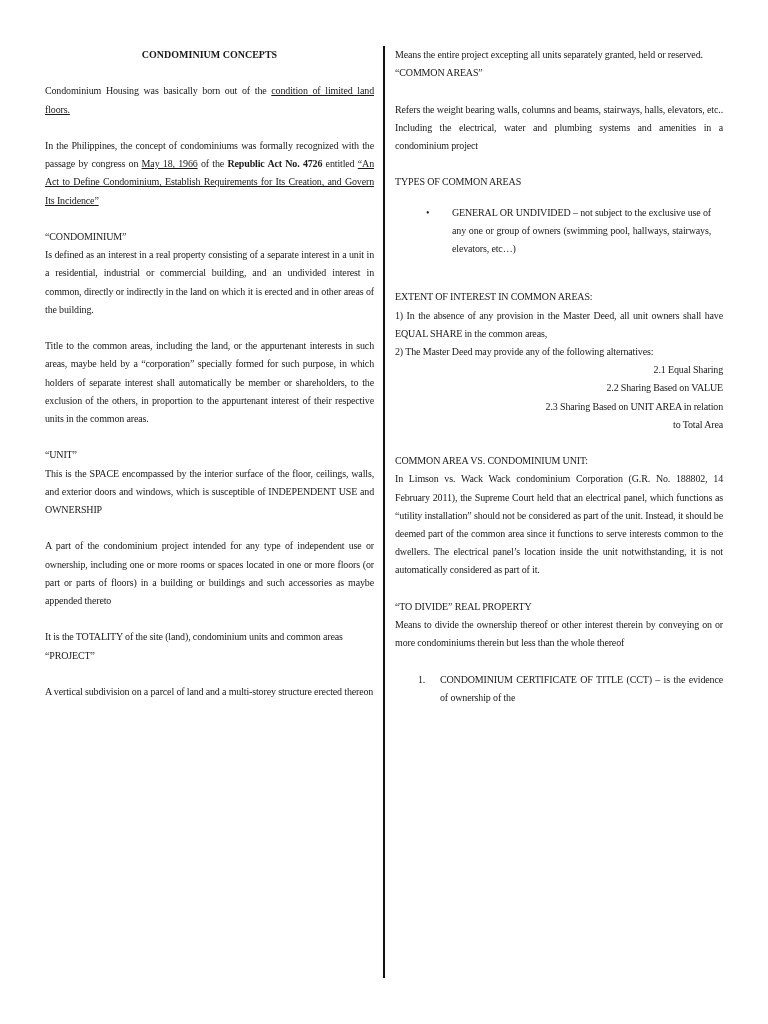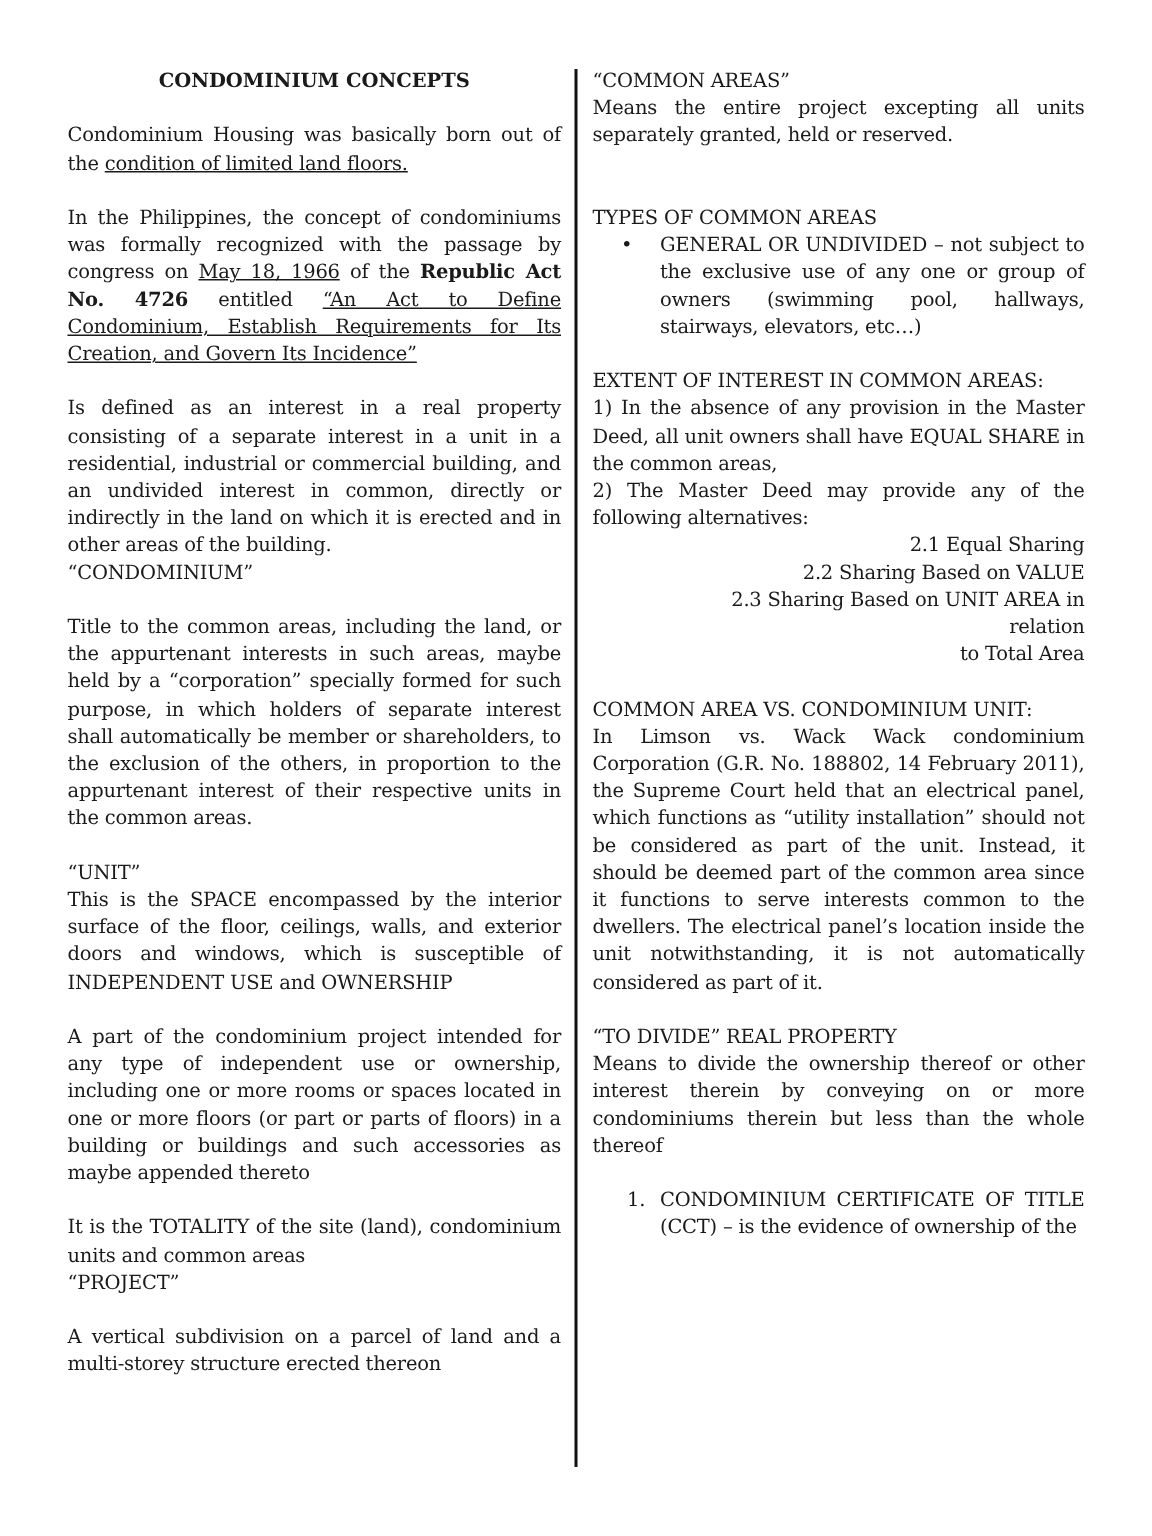--- a/index.html
+++ b/index.html
@@ -17,23 +17,24 @@
     }
     .page {
       position: absolute;
       left: 0; top: 0;
       width: 768px; height: 1024px;
       background: #ffffff;
     }
     .col {
       position: absolute;
       top: 46px;
-      font-size: 13px;
+      font-size: 10px;
       line-height: 18.2px;
       letter-spacing: -0.15px;
+      font-family: Liberation Serif, serif;
     }
     .col-left { left: 45px; width: 329px; }
     .col-right { left: 395px; width: 328px; }
     .divider {
       position: absolute;
       left: 383px;
       top: 46px;
       width: 2px;
       height: 932px;
       background: #111111;
@@ -45,21 +46,21 @@
     .gap { height: 18.2px; }
     .title {
       text-align: center;
       font-weight: bold;
       margin-bottom: 18.2px;
       letter-spacing: 0;
     }
     .u { text-decoration: underline; }
     .b { font-weight: bold; }
     ul.bullets {
-      margin: 0;
+      margin: 12px;
       padding: 0 0 0 45px;
       list-style: none;
     }
     ul.bullets li {
       position: relative;
       text-align: justify;
     }
     ul.bullets li::before {
       content: "\2022";
       position: absolute;
@@ -86,44 +87,45 @@
 
   <div class="col col-left">
     <p class="title">CONDOMINIUM CONCEPTS</p>
 
     <p><span>Condominium Housing was basically born out of the </span><span class="u">condition of limited land floors.</span></p>
     <div class="gap"></div>
 
     <p><span>In the Philippines, the concept of condominiums was formally recognized with the passage by congress on </span><span class="u">May 18, 1966</span><span> of the </span><span class="b">Republic Act No. 4726</span><span> entitled </span><span class="u">“An Act to Define Condominium, Establish Requirements for Its Creation, and Govern Its Incidence”</span></p>
     <div class="gap"></div>
 
+    <p>“CONDOMINIUM”</p>
     <p>Is defined as an interest in a real property consisting of a separate interest in a unit in a residential, industrial or commercial building, and an undivided interest in common, directly or indirectly in the land on which it is erected and in other areas of the building.</p>
-    <p>“CONDOMINIUM”</p>
     <div class="gap"></div>
     <p>Title to the common areas, including the land, or the appurtenant interests in such areas, maybe held by a “corporation” specially formed for such purpose, in which holders of separate interest shall automatically be member or shareholders, to the exclusion of the others,  in proportion to the appurtenant interest of their respective units in the common areas.</p>
     <div class="gap"></div>
 
     <p>“UNIT”</p>
     <p>This is the SPACE encompassed by the interior surface of the floor, ceilings, walls, and exterior doors and windows, which is susceptible of INDEPENDENT USE and OWNERSHIP</p>
     <div class="gap"></div>
     <p>A part of the condominium project intended for any type of independent use or ownership, including one or more rooms or spaces located in one or more floors (or part or parts of floors) in a building or buildings and such accessories as maybe appended thereto</p>
     <div class="gap"></div>
 
     <p>It is the TOTALITY of the site (land), condominium units and common areas</p>
     <p>“PROJECT”</p>
     <div class="gap"></div>
     <p>A vertical subdivision on a parcel of land and a multi-storey structure erected thereon</p>
   </div>
 
   <div class="divider"></div>
 
   <div class="col col-right">
+    <p>Means the entire project excepting all units separately granted, held or reserved.</p>
     <p>“COMMON AREAS”</p>
-    <p>Means the entire project excepting all units separately granted, held or reserved.</p>
     <div class="gap"></div>
+    <p>Refers the weight bearing walls, columns and beams, stairways, halls, elevators, etc.. Including the electrical, water and plumbing systems and amenities in a condominium project</p>
     <div class="gap"></div>
 
     <p>TYPES OF COMMON AREAS</p>
     <ul class="bullets">
       <li>GENERAL OR UNDIVIDED – not subject to the exclusive use of any one or group of owners (swimming pool, hallways, stairways, elevators, etc…)</li>
     </ul>
     <div class="gap"></div>
 
     <p>EXTENT OF INTEREST IN COMMON AREAS:</p>
     <p>1) In the absence of any provision in the Master Deed, all unit owners shall have EQUAL SHARE in the common areas,</p>

